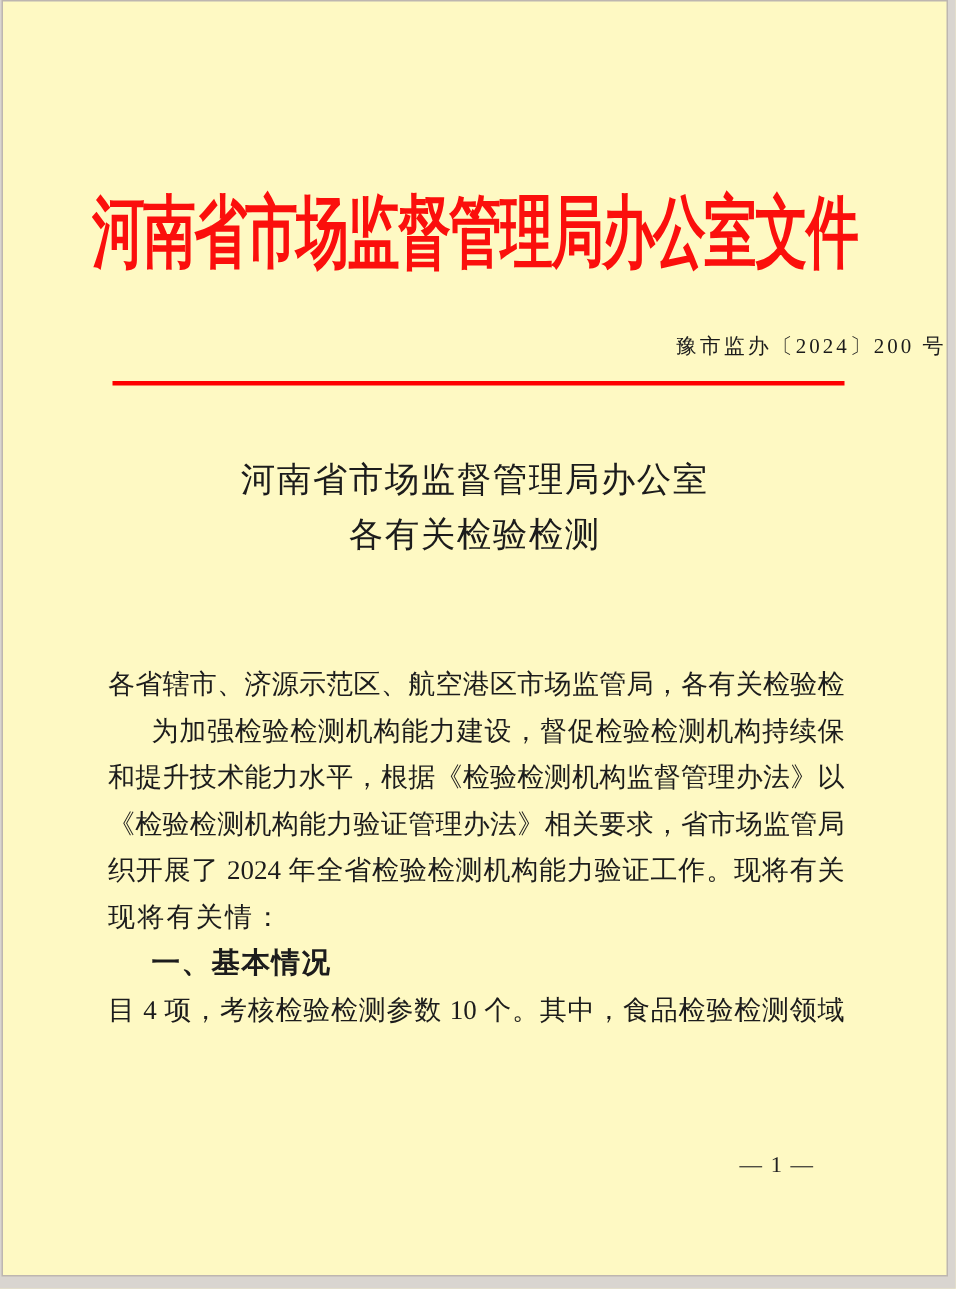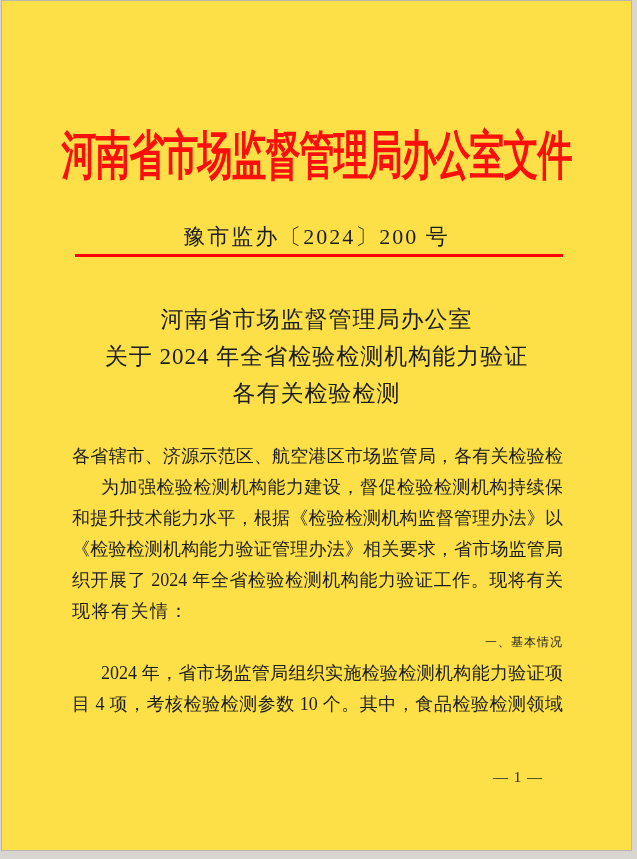--- a/index.html
+++ b/index.html
@@ -6,36 +6,36 @@
     margin: 0; padding: 0;
     width: 637px; height: 859px;
     background: #d9d5d0;
     font-family: "Liberation Serif", serif;
     overflow: hidden;
   }
   .canvas { position: relative; width: 637px; height: 859px; }
   .page {
     position: absolute; left: 2px; top: 1px;
     width: 629px; height: 849px;
-    background: #fde047;
+    background: #fef9c3;
     box-shadow: 0 0 0 1px #bdb6b0;
   }
   .letterhead {
     position: absolute; top: 120px; left: 0; width: 100%;
     height: 70px; line-height: 70px;
     text-align: center;
     font-size: 35px; font-weight: bold;
     letter-spacing: -1px;
     color: #fb0f0c;
     transform: scaleY(1.5);
   }
   .doc-number {
     position: absolute; top: 221px; left: 0; width: 100%;
-    text-align: center;
-    font-size: 22px; letter-spacing: 2px;
+    text-align: right;
+    font-size: 14px; letter-spacing: 2px;
     color: #1c1c1c;
   }
   .red-line {
     position: absolute; top: 253px; left: 73px;
     width: 488px; height: 3px;
     background: #fe0000;
   }
   .doc-title {
     position: absolute; top: 300px; left: 0; width: 100%;
     text-align: center;
@@ -56,25 +56,24 @@
   .jf {
     white-space: normal;
     letter-spacing: 0;
     text-align: justify;
     text-align-last: justify;
     text-justify: inter-character;
   }
   .indent { padding-left: 29px; }
   .heading {
     font-family: "Liberation Sans", sans-serif;
-    font-weight: normal;
-    font-size: 12px;
+    font-weight: bold;
+    font-size: 19px;
     letter-spacing: 1px;
     padding-left: 29px;
-    text-align: right;
   }
   .page-number {
     position: absolute; top: 768px; left: 70px; width: 471px;
     text-align: right;
     font-size: 15px; letter-spacing: 1px;
     color: #222222;
   }
 </style>
 </head>
 <body>
@@ -83,32 +82,30 @@
   <div class="page">
 
     <div class="letterhead">河南省市场监督管理局办公室文件</div>
 
     <div class="doc-number">豫市监办〔2024〕200 号</div>
 
     <div class="red-line"></div>
 
     <div class="doc-title">
       <div>河南省市场监督管理局办公室</div>
-      <div>关于 2024 年全省检验检测机构能力验证</div>
       <div>各有关检验检测</div>
     </div>
 
     <div class="body-block">
       <div class="line jf">各省辖市、济源示范区、航空港区市场监管局，各有关检验检测</div>
       <div class="line indent jf">为加强检验检测机构能力建设，督促检验检测机构持续保持</div>
       <div class="line jf">和提升技术能力水平，根据《检验检测机构监督管理办法》以及</div>
       <div class="line jf">《检验检测机构能力验证管理办法》相关要求，省市场监管局组</div>
       <div class="line jf">织开展了 2024 年全省检验检测机构能力验证工作。现将有关情</div>
       <div class="line">现将有关情：</div>
       <div class="line heading">一、基本情况</div>
-      <div class="line indent jf">2024 年，省市场监管局组织实施检验检测机构能力验证项</div>
       <div class="line jf">目 4 项，考核检验检测参数 10 个。其中，食品检验检测领域能</div>
     </div>
 
     <div class="page-number">— 1 —</div>
 
   </div>
 </div>
 
 </body></html>

